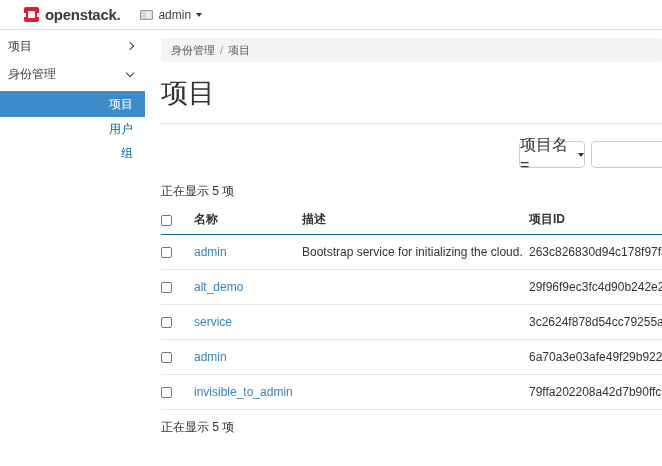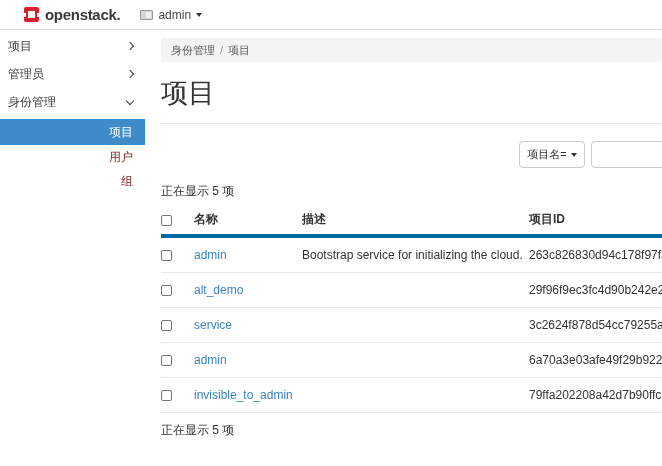--- a/index.html
+++ b/index.html
@@ -32,56 +32,56 @@
   .nav-group {
     height: 28px; display: flex; align-items: center; justify-content: space-between;
     padding: 0 12px 0 8px; color: #404040; cursor: pointer;
   }
   .chev { width: 6px; height: 6px; border-right: 1.5px solid #3a3a3a; border-bottom: 1.5px solid #3a3a3a; display: inline-block; }
   .chev.right { transform: rotate(-45deg); }
   .chev.down  { transform: rotate(45deg); margin-top: -3px; }
   .nav-sub { margin-top: 3px; }
   .nav-subitem {
     height: 24px; line-height: 24px; text-align: right; padding-right: 12px;
-    color: #7f1d1d; cursor: pointer;
+    color: #0369a1; cursor: pointer;
   }
   .nav-subitem.active { height: 26px; line-height: 26px; background: #3d8bc8; color: #fff; }
 
   
   .main { position: absolute; top: 30px; left: 145px; right: 0; bottom: 0; overflow: hidden; padding-left: 7px; margin-left: 9px; }
   .breadcrumb {
     margin-top: 8px; background: #f4f4f4; height: 24px; line-height: 24px;
     padding: 0 10px; font-size: 11px; color: #5a5a5a; border-radius: 2px;
   }
   .breadcrumb .sep { margin: 0 5px; color: #9a9a9a; }
   .page-title { font-size: 27px; font-weight: 400; color: #333; margin: 13px 0 12px 0; }
   .title-rule { border: 0; border-top: 1px solid #e5e5e5; margin-right: 0; }
 
   .filter-row { position: relative; height: 27px; margin-top: 17px; }
   .filter-dropdown {
     position: absolute; left: 358px; top: 0; width: 66px; height: 27px;
     border: 1px solid #ccc; border-radius: 4px; background: #fff;
     display: flex; align-items: center; justify-content: center; gap: 4px;
-    font-size: 11px; color: #333; cursor: pointer;
+    font-size: 16px; color: #333; cursor: pointer;
   }
   .filter-input {
     position: absolute; left: 430px; top: 0; width: 170px; height: 27px;
     border: 1px solid #ccc; border-radius: 4px; background: #fff;
     padding: 0 6px; font-size: 12px; font-family: inherit;
   }
   .count-text { margin: 15px 0 6px 0; color: #333; }
 
   table.projects { width: 705px; table-layout: fixed; border-collapse: collapse; font-size: 12px; }
   table.projects col.c-check { width: 33px; }
   table.projects col.c-name  { width: 108px; }
   table.projects col.c-desc  { width: 227px; }
   table.projects col.c-id    { width: 337px; }
   table.projects th {
     text-align: left; font-weight: bold; color: #333;
-    padding: 5px 0 6px 0; border-bottom: 4px solid #0369a1;
+    padding: 5px 0 6px 0; border-bottom: 1px solid #0369a1;
   }
   table.projects td {
     padding: 10px 0; border-bottom: 1px solid #e8e8e8; color: #333;
     white-space: nowrap; overflow: hidden;
   }
   td.cell-check, th.cell-check { padding-left: 8px; }
   .cb {
     width: 11px; height: 11px; border: 1px solid #767676; border-radius: 2px;
     background: #fff; display: inline-block; vertical-align: middle; cursor: pointer;
   }
@@ -99,24 +99,20 @@
   <div class="user-switcher">
     <span class="card-icon"></span>
     <span>admin</span>
     <span class="caret"></span>
   </div>
 </div>
 
 <div class="sidebar">
   <div class="nav-group">
     <span>项目</span>
-    <span class="chev right"></span>
-  </div>
-  <div class="nav-group">
-    <span>管理员</span>
     <span class="chev right"></span>
   </div>
   <div class="nav-group">
     <span>身份管理</span>
     <span class="chev down"></span>
   </div>
   <div class="nav-sub">
     <div class="nav-subitem active">项目</div>
     <div class="nav-subitem">用户</div>
     <div class="nav-subitem">组</div>

